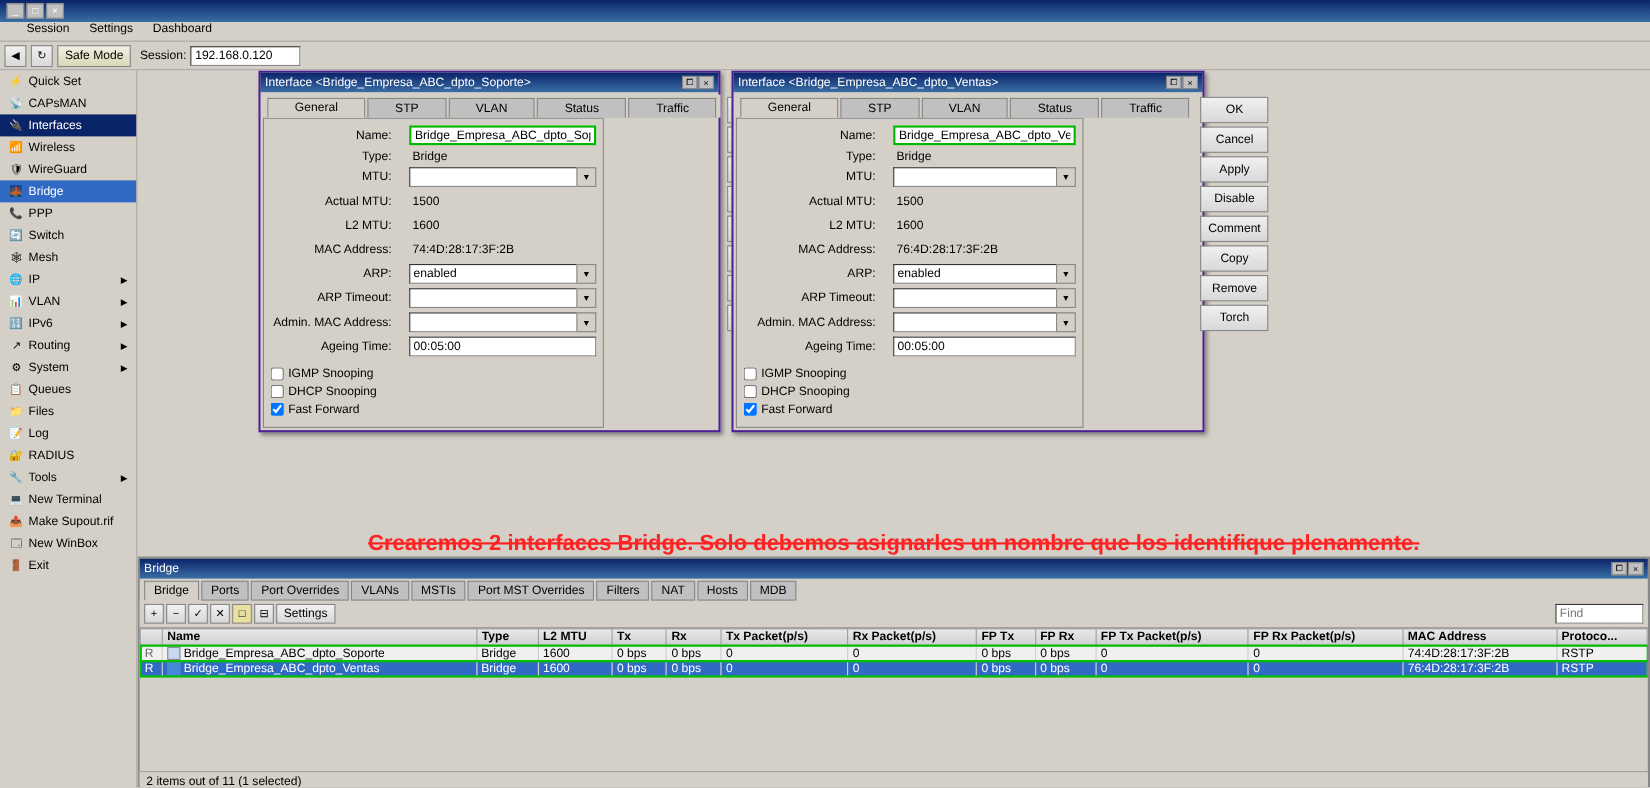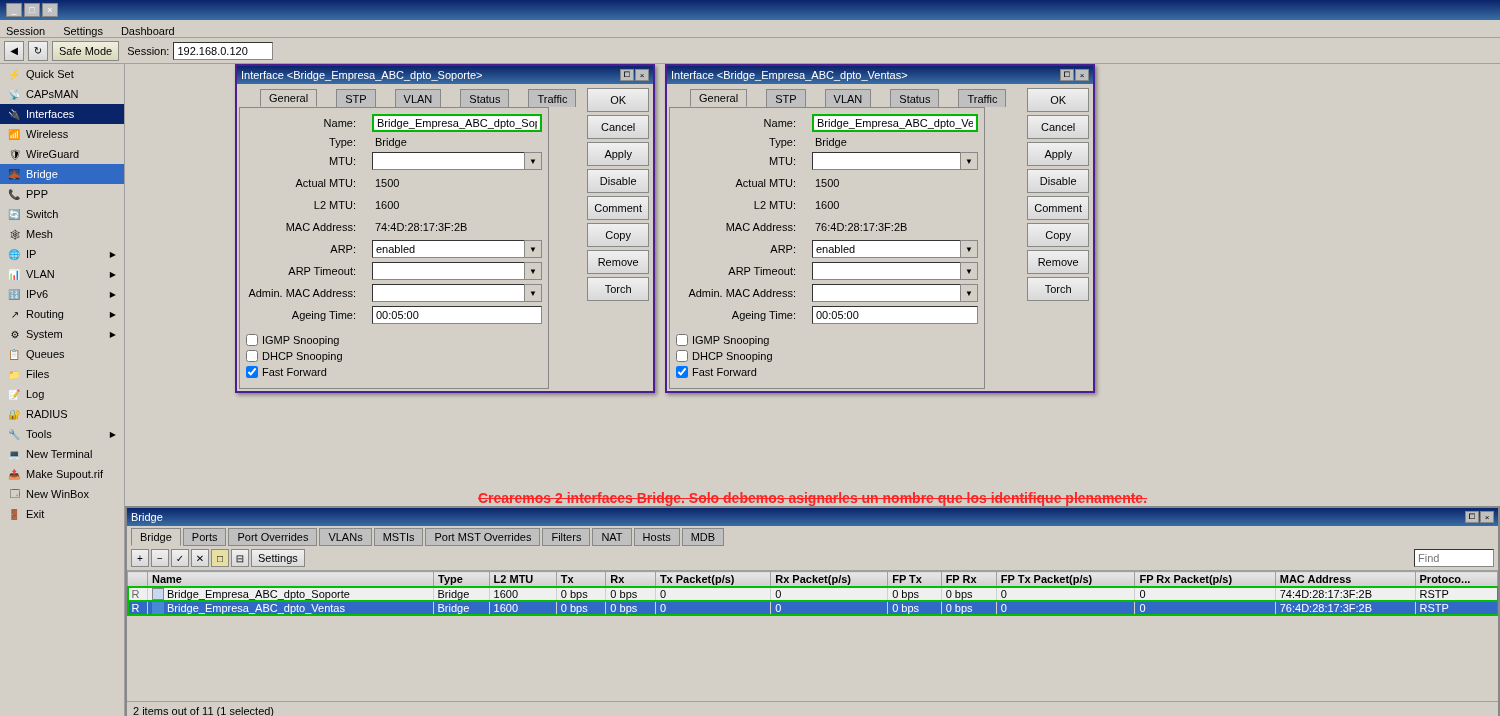--- a/index.html
+++ b/index.html
@@ -32,22 +32,22 @@
       font-size: 9px;
       display: flex; align-items: center; justify-content: center;
       cursor: pointer;
     }
 
     
     .menu-bar {
       background: #d4d0c8;
       height: 18px;
       display: flex;
-      align-items: flex-end;
-      padding: 0 2px;
+      align-items: flex-start;
+      padding: 0 20px;
       border-bottom: 1px solid #a0a0a0;
       gap: 10px;
     }
     .menu-item { font-size: 11px; cursor: pointer; padding: 0 4px; }
 
     
     .toolbar {
       background: #d4d0c8;
       height: 26px;
       display: flex;
@@ -150,28 +150,27 @@
 
     
     .tab-bar {
       display: flex;
       padding: 3px 4px 0 4px;
       gap: 2px;
       background: #d4d0c8;
     }
     .tab {
       height: 18px;
-      padding: 0 8px;
+      padding: 0 24px;
       border: 1px solid #888;
       background: #c0c0c0;
       cursor: pointer;
       font-size: 11px;
       display: flex; align-items: center;
       border-bottom: none;
-      margin-left: 17px;
     }
     .tab.active {
       background: #d4d0c8;
       border-bottom: 1px solid #d4d0c8;
       margin-bottom: -1px;
       z-index: 1;
     }
     .tab-content {
       border: 1px solid #888;
       padding: 6px;
@@ -710,21 +709,21 @@
           <button class="btn">Disable</button>
           <button class="btn">Comment</button>
           <button class="btn">Copy</button>
           <button class="btn">Remove</button>
           <button class="btn">Torch</button>
         </div>
       </div>
     </div>
 
     <div class="annotation-overlay" style="position:absolute; bottom:210px; left:0; right:0; text-align:center; pointer-events:none; z-index:20;">
-      <span class="annotation-text" style="font-size: 14px; font-weight: bold; color: rgb(255, 34, 34); text-decoration: line-through rgb(255, 34, 34);">Crearemos 2 interfaces Bridge. Solo debemos asignarles un nombre que los identifique plenamente.</span>
+      <span class="annotation-text" style="font-size: 20px; font-weight: bold; color: rgb(255, 34, 34); text-decoration: line-through rgb(255, 34, 34);">Crearemos 2 interfaces Bridge. Solo debemos asignarles un nombre que los identifique plenamente.</span>
     </div>
 
     <div class="bridge-window" style="position:absolute; bottom:0; left:0; right:0; height:210px; border:2px solid #888; background:#d4d0c8; z-index:5;">
       <div class="bridge-title">
         <span>Bridge</span>
         <div style="display:flex;gap:1px;">
           <div class="dialog-title-btn">⧠</div>
           <div class="dialog-title-btn">×</div>
         </div>
       </div>

